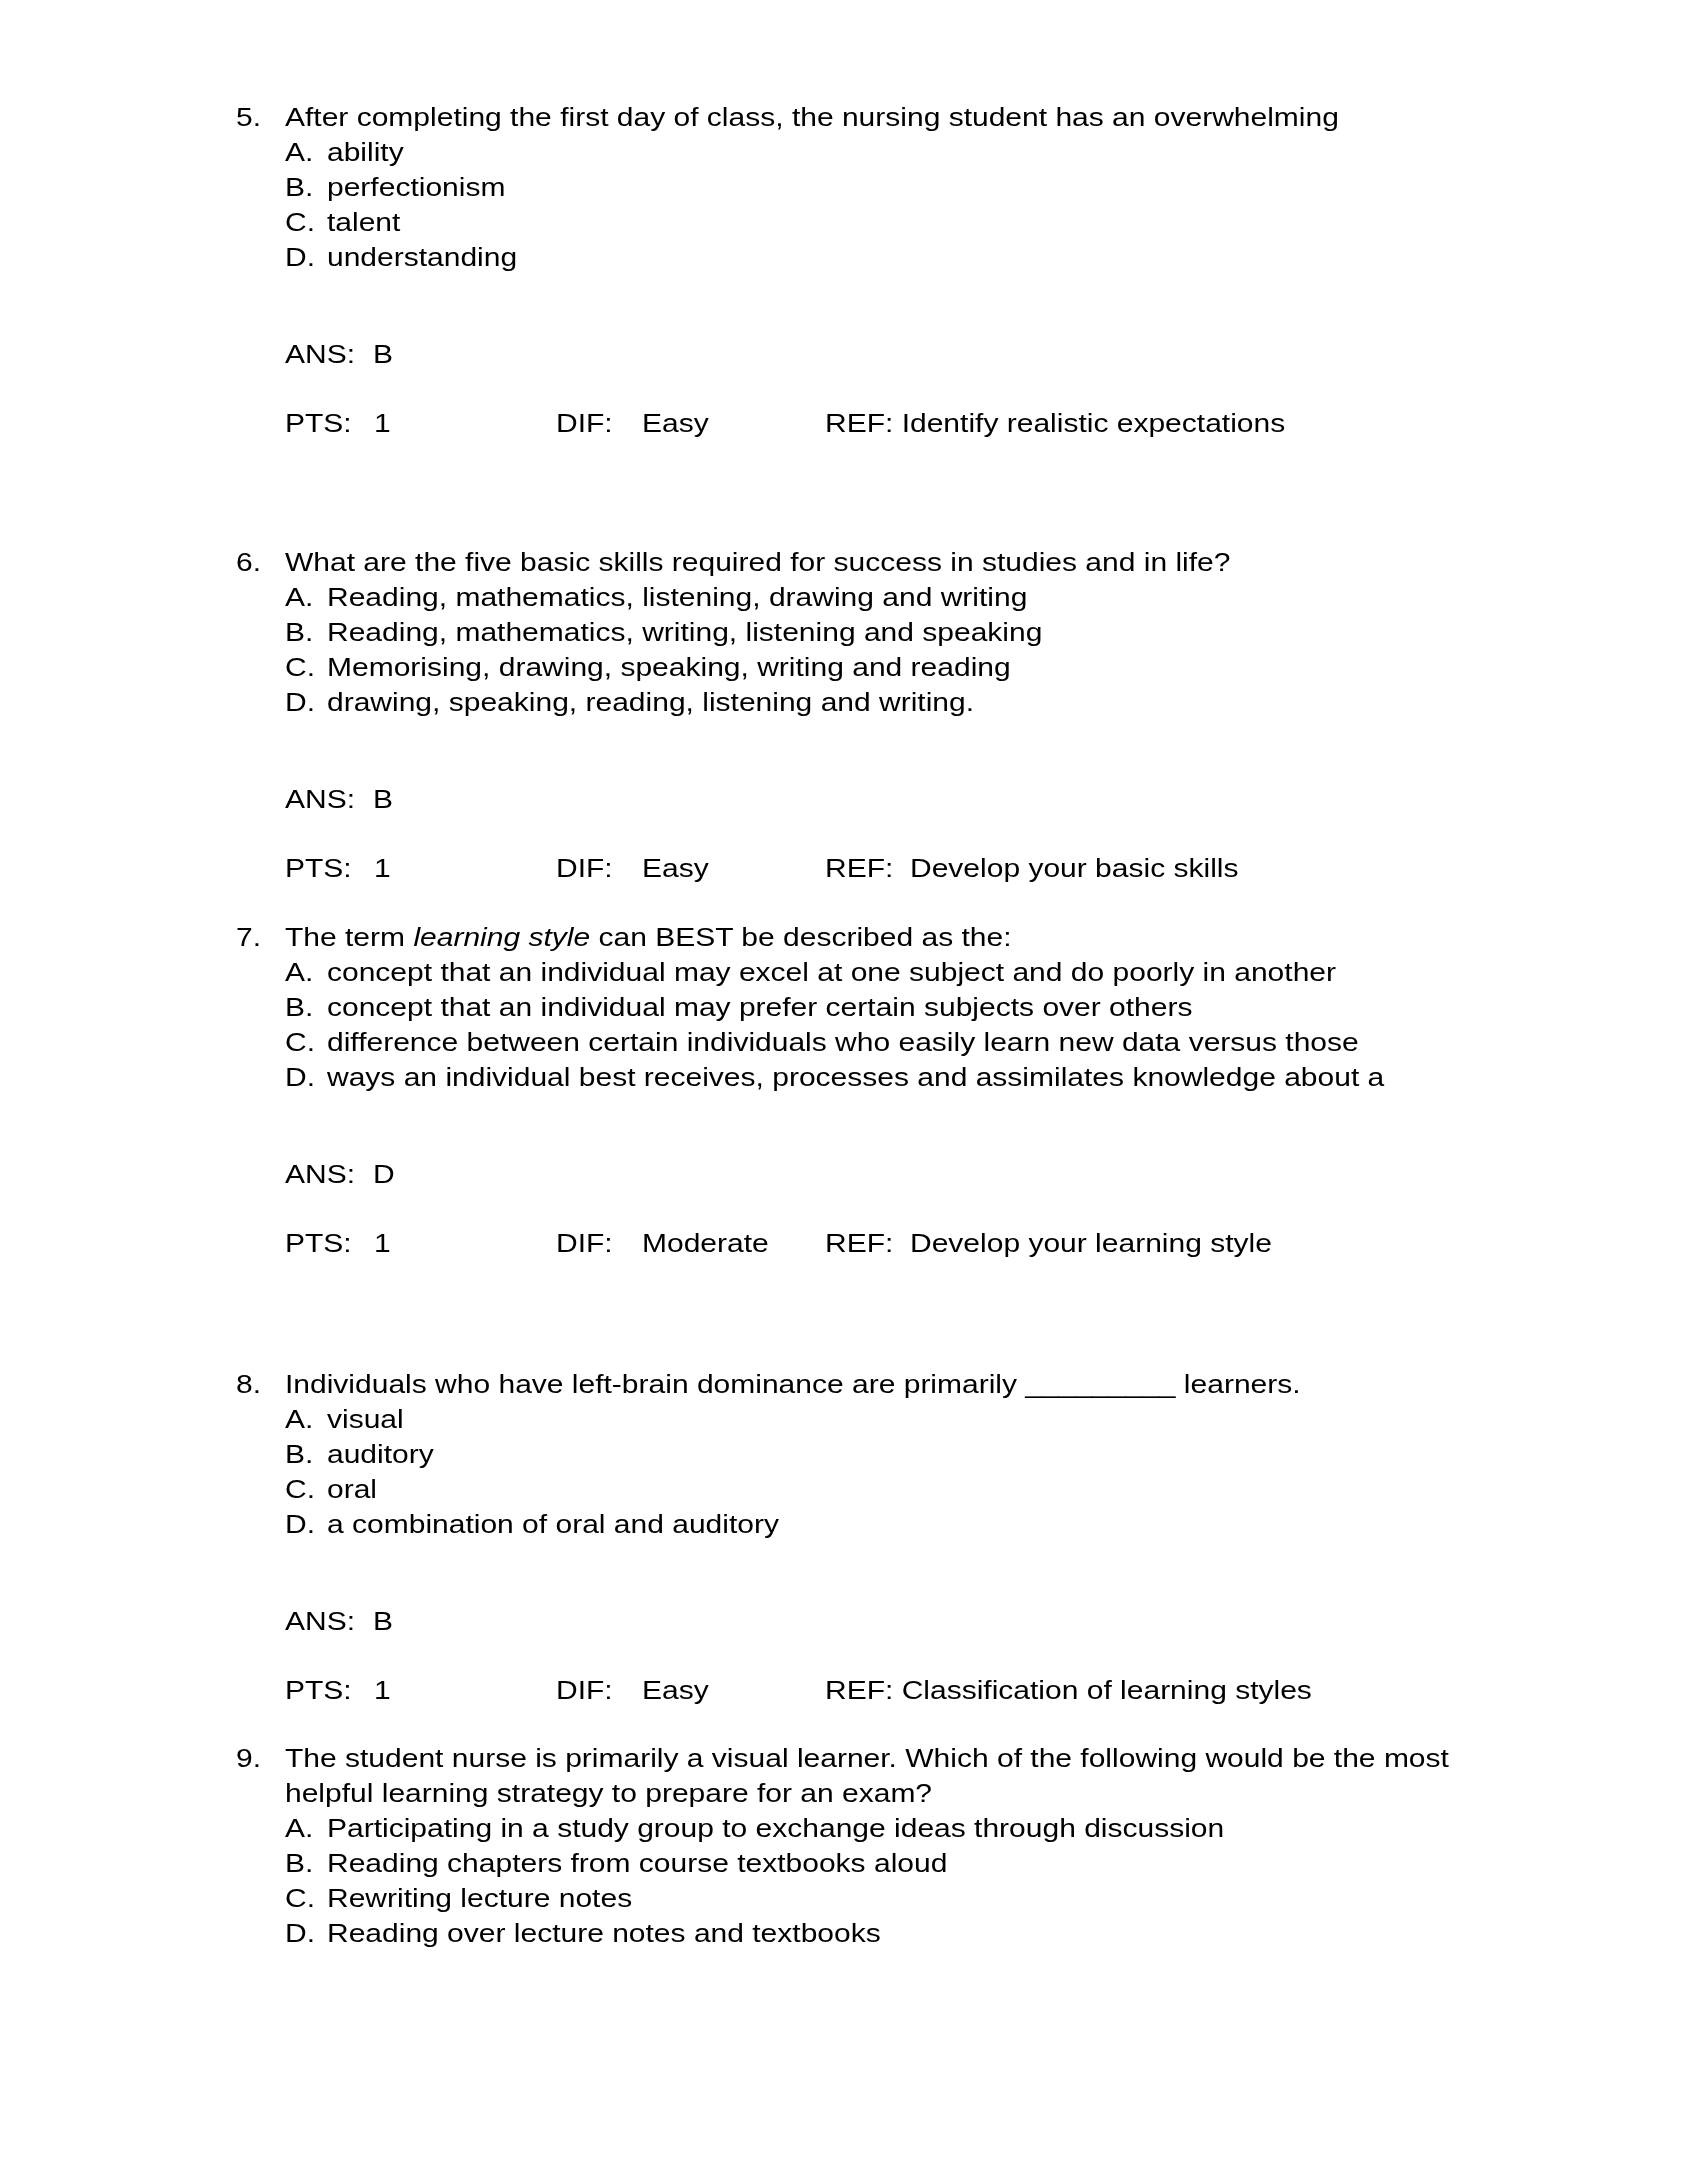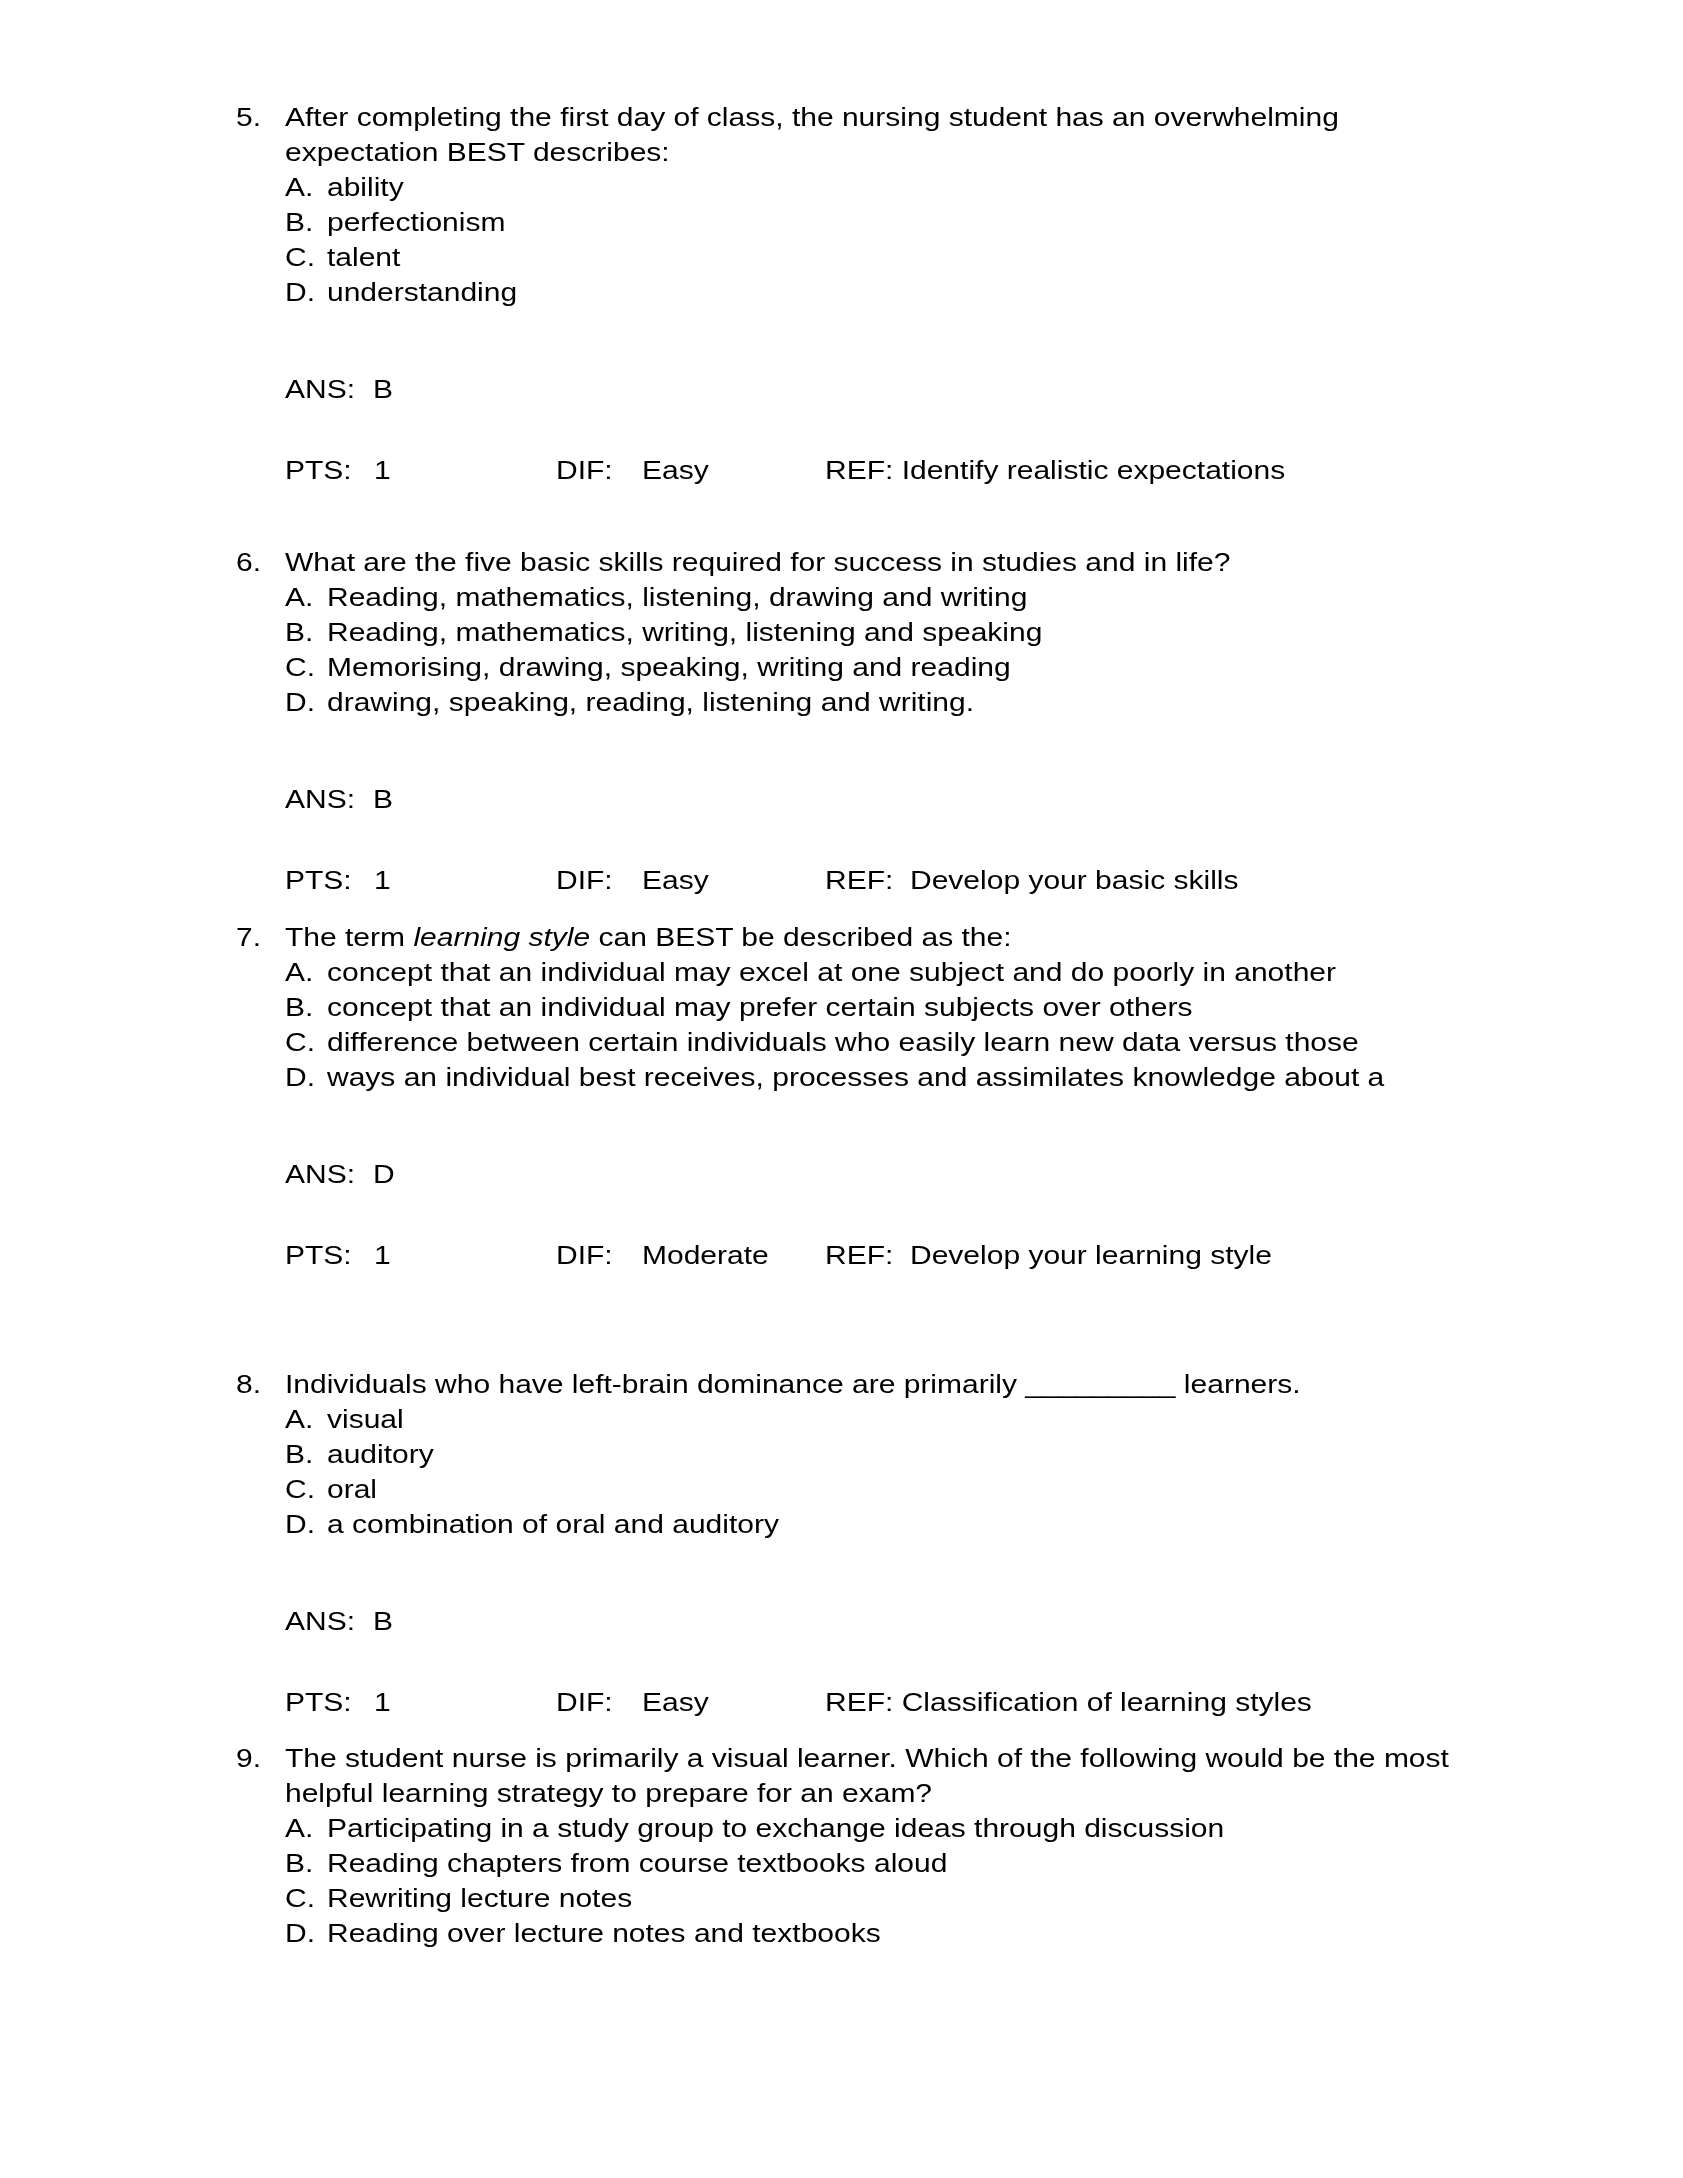--- a/index.html
+++ b/index.html
@@ -12,35 +12,32 @@
   .stem { left: 285px; }
   .letter { left: 285px; }
   .opt { left: 327px; }
   .ans-label { left: 285px; }
   .ans-val { left: 373px; }
   .pts-val { left: 374px; }
   .dif-label { left: 556px; }
   .dif-val { left: 642px; }
   .ref { left: 825px; }
   .ans-row { margin-top: 62px; }
-  .pts-row { margin-top: 46px; }
+  .pts-row { margin-top: 34px; }
   em { font-style: italic; }
 </style>
 </head>
 <body>
 
 <div class="page">
 
   <div class="q" style="top:100px;">
     <div class="line">
       <span class="t num">5.</span>
       <span class="t stem">After completing the first day of class, the nursing student has an overwhelming</span>
-    </div>
-    <div class="line">
-      <span class="t stem">expectation BEST describes:</span>
     </div>
     <div class="line">
       <span class="t letter">A.</span>
       <span class="t opt">ability</span>
     </div>
     <div class="line">
       <span class="t letter">B.</span>
       <span class="t opt">perfectionism</span>
     </div>
     <div class="line">

